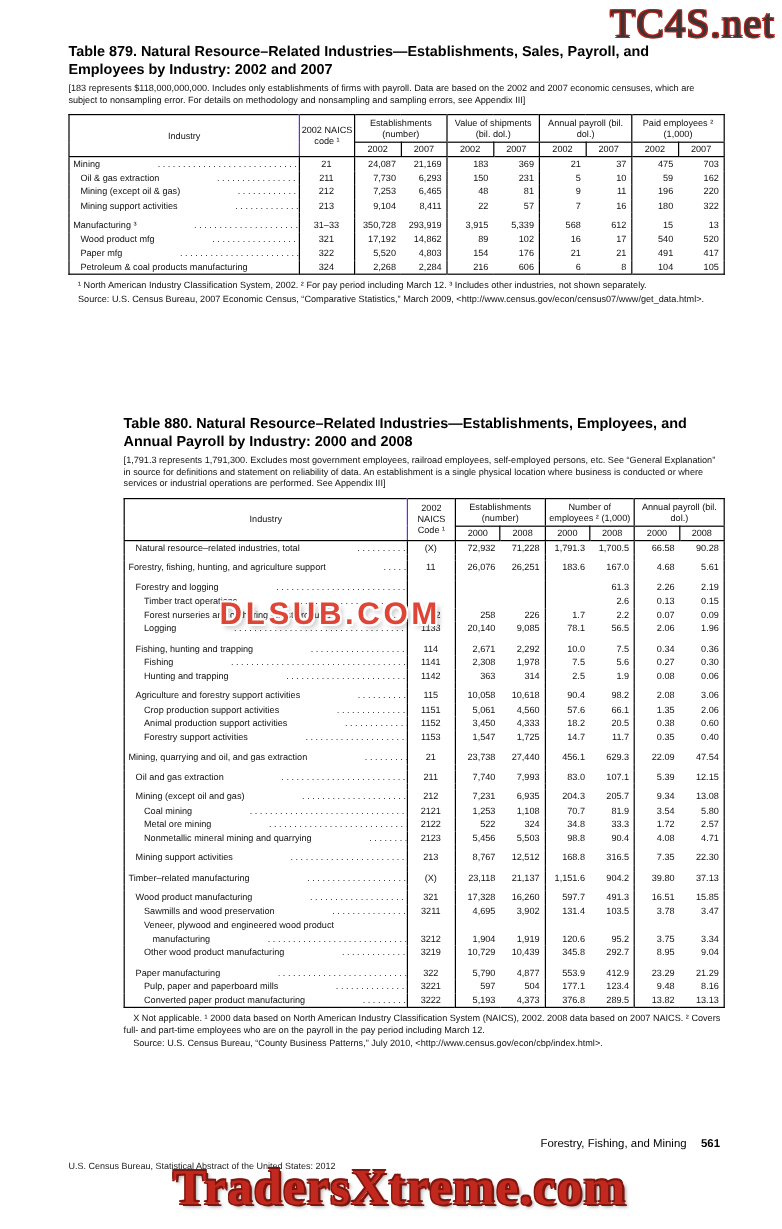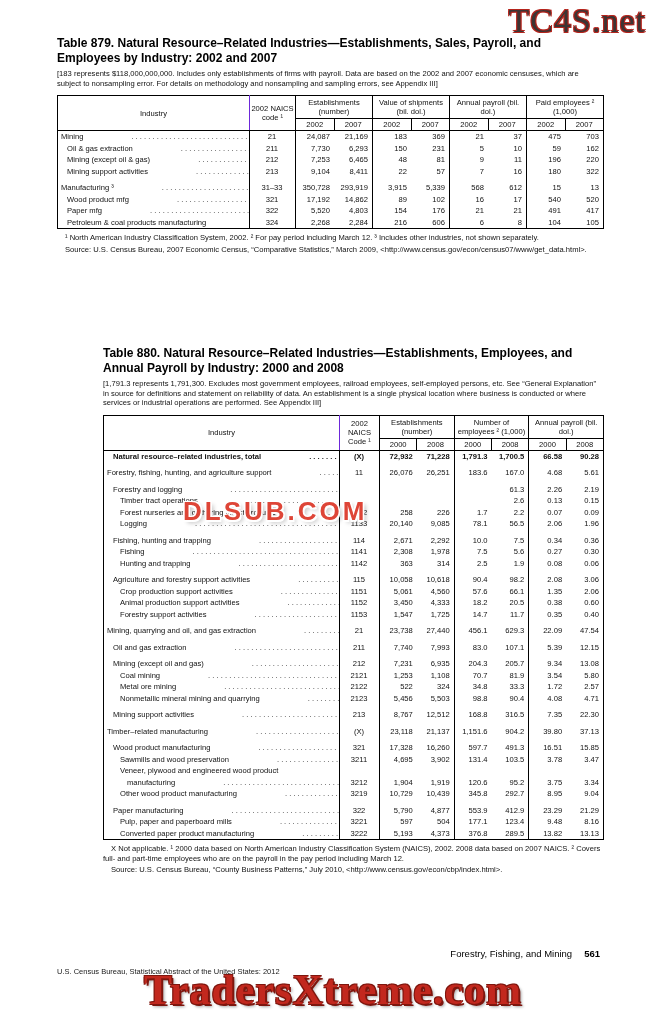--- a/index.html
+++ b/index.html
@@ -20,21 +20,21 @@
   #t879 td.c0,#t879 td.c1,#t879 td.c3,#t879 td.c5,#t879 td.c7{border-left:1px solid #000;}
   #t880 td.c0,#t880 td.c1,#t880 td.c3,#t880 td.c5{border-left:1px solid #000;}
   td.lbl{padding-left:3px;overflow:hidden;}
   .lblline{display:flex;align-items:center;gap:48px;}
   .lblline span:first-child{white-space:nowrap;}
   .lblline + .lblline{padding-left:7px;}
   .dots{flex:1 1 auto;overflow:hidden;white-space:nowrap;color:#222;}
   .dots::after{content:" . . . . . . . . . . . . . . . . . . . . . . . . . . . . . . . . . . . . . . . . . . . . . . . . . . . . . . . . . . . . . . . . . . . . . . . . . .";}
   td.ind1{padding-left:9px;}
   td.ind2{padding-left:16px;}
-  tr.bold{font-weight:bold;}
+  tr.bold{font-weight:normal;}
   tr.spacer td{height:5px;line-height:5px;}
   .fnote{font-size:7.6px;line-height:9.6px;margin-top:4px;text-indent:8px;color:#111;}
   .src{font-size:7.6px;line-height:9.6px;margin-top:2px;text-indent:8px;word-break:break-all;color:#111;}
   #running-head{position:absolute;top:948px;right:52px;font-size:9.5px;color:#000;}
   #running-head .pgnum{font-weight:bold;margin-left:12px;}
   #census-line{position:absolute;top:967px;left:57px;font-size:7.5px;color:#222;}
   #wm-top{position:absolute;top:2px;right:6px;font-size:34px;font-weight:normal;font-family:"Liberation Serif",serif;color:#3c3434;letter-spacing:1px;text-shadow:1px 1px 0 #b5241c,-1px -1px 0 #b5241c,1px -1px 0 #b5241c,-1px 1px 0 #b5241c;z-index:6;}
   #wm-mid{position:absolute;top:496px;left:183px;font-size:26px;font-weight:bold;color:#de4537;letter-spacing:3px;z-index:6;text-shadow:-1.5px -1.5px 0 #fff,1.5px -1.5px 0 #fff,-1.5px 1.5px 0 #fff,1.5px 1.5px 0 #fff,3px 3px 4px rgba(0,0,0,0.25);}
   #wm-bottom{position:absolute;top:966px;left:14px;right:0;text-align:center;font-size:42px;font-weight:bold;font-family:"Liberation Serif",serif;color:#c2281e;letter-spacing:1px;z-index:6;text-shadow:2px 2px 0 #7e160e,-1px -1px 0 #7e160e,1px -1px 0 #7e160e,-1px 1px 0 #7e160e,3px 3px 3px rgba(0,0,0,0.35);}
 </style>

